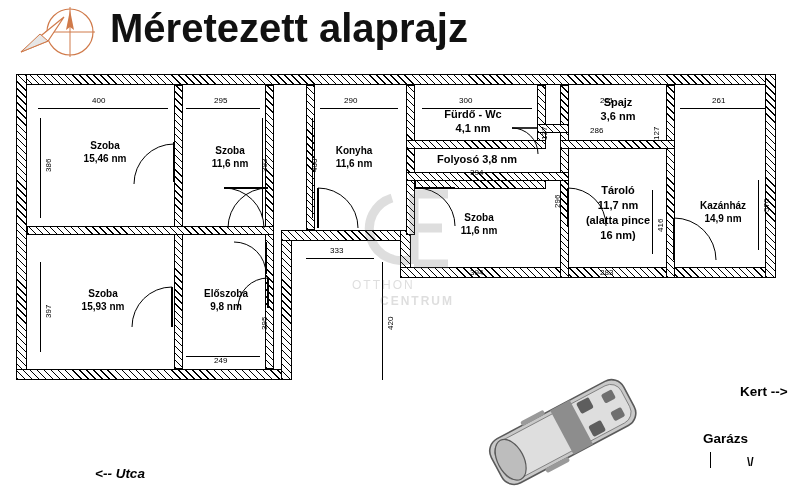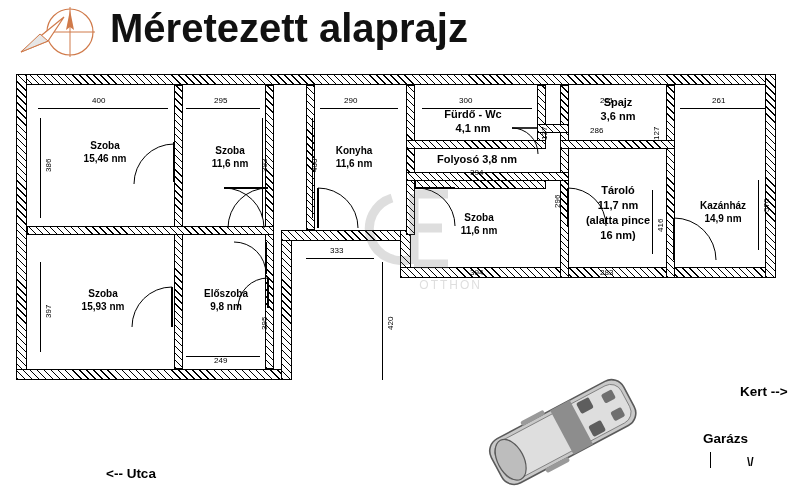--- a/index.html
+++ b/index.html
@@ -58,21 +58,21 @@
   
   #watermark{
     left:352px; top:186px;
     width:130px; height:135px;
     opacity:0.22;
     pointer-events:none;
   }
   #wm-text{
     position:absolute;
     left:0; top:92px; width:130px;
-    text-align:right;
+    text-align:left;
     font-size:12px;
     letter-spacing:2px;
     color:#6b6b6b;
     font-weight:normal;
   }
   #wm-text2{
     position:absolute;
     left:0; top:108px; width:130px;
     text-align:center;
     font-size:12px;
@@ -289,36 +289,37 @@
   <div class="dim" style="left:330px; top:246px;">333</div>
   <div class="dimline v" style="left:382px; top:262px; height:118px;"></div>
   <div class="dim vert" style="left:386px; top:330px;">420</div>
 
   <div class="abs" id="watermark">
     <svg viewBox="0 0 130 90" width="130" height="90">
       <path d="M40 12 A32 32 0 1 0 62 72" fill="none" stroke="#6b6b6b" stroke-width="9"></path>
       <path d="M62 8 L62 78 M62 8 L96 8 M62 42 L90 42 M62 78 L96 78" fill="none" stroke="#6b6b6b" stroke-width="9"></path>
     </svg>
     <div id="wm-text">OTTHON</div>
+    <div id="wm-text2">CENTRUM</div>
   </div>
 
   <svg class="abs" id="car" viewBox="0 0 190 120">
     <g transform="rotate(-28 95 60)">
       <rect x="18" y="34" width="150" height="50" rx="14" fill="#c9c9c9" stroke="#5a5a5a" stroke-width="1.6"></rect>
       <rect x="22" y="38" width="142" height="42" rx="12" fill="#dedede" stroke="#777" stroke-width="0.8"></rect>
       <rect x="92" y="34" width="22" height="50" fill="#8d8d8d"></rect>
       <rect x="118" y="40" width="14" height="12" rx="2" fill="#5e5e5e"></rect>
       <rect x="118" y="66" width="14" height="12" rx="2" fill="#5e5e5e"></rect>
       <rect x="144" y="44" width="12" height="10" rx="2" fill="#6f6f6f"></rect>
       <rect x="144" y="64" width="12" height="10" rx="2" fill="#6f6f6f"></rect>
       <ellipse cx="34" cy="59" rx="13" ry="22" fill="#bdbdbd" stroke="#5a5a5a" stroke-width="1.2"></ellipse>
       <rect x="60" y="30" width="26" height="5" rx="2" fill="#9a9a9a"></rect>
       <rect x="60" y="83" width="26" height="5" rx="2" fill="#9a9a9a"></rect>
     </g>
   </svg>
 
-  <div class="anno" style="left:63px; top:466px;">&lt;-- Utca</div>
+  <div class="anno" style="left:52px; top:466px;font-style:italic;">&lt;-- Utca</div>
   <div class="anno" style="left:697px; top:384px;">Kert --&gt;</div>
   <div class="anno" style="left:660px; top:431px;">Garázs</div>
   <div class="anno" style="left:704px; top:455px; font-size:12px;">\/</div>
   <div class="dimline v" style="left:710px; top:452px; height:16px;"></div>
 
 </div>
 
 </body></html>

